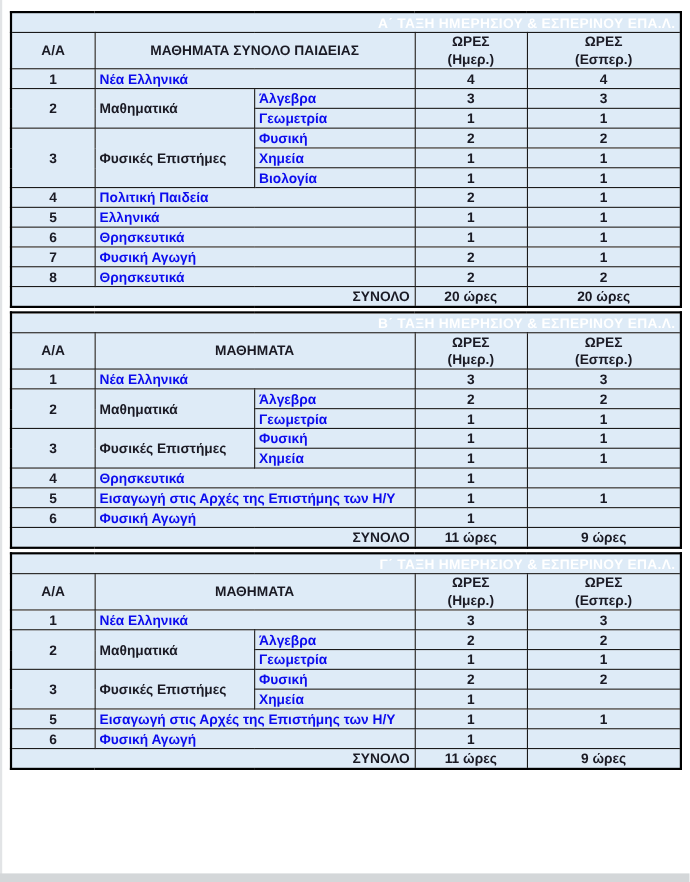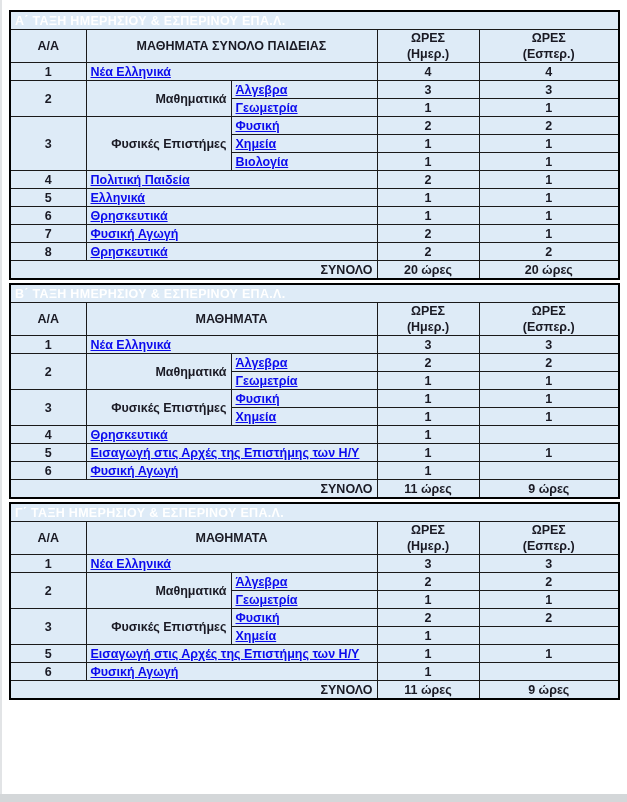--- a/index.html
+++ b/index.html
@@ -21,30 +21,30 @@
     margin:0 0 3px 0;border:2px solid #000;
   }
   table.cur td{
     border:1px solid var(--border);
     background:var(--row-bg);
     font-weight:bold;font-size:12.5px;line-height:16px;
     padding:0 4px;height:17px;overflow:hidden;white-space:nowrap;
   }
   td.title{
     background:var(--table-title-bg);color:var(--table-title-text);
-    text-align:left;font-size:15px;height:32px;letter-spacing:.3px;margin-left:16px;
+    text-align:right;font-size:15px;height:32px;letter-spacing:.3px;margin-left:16px;
   }
   td.th{
     background:var(--column-header-bg);
     text-align:center;font-size:13px;height:41px;white-space:normal;
   }
   td.th .sub{font-size:12.5px;}
   td.num,td.hrs{text-align:center;}
-  a.lnk{color:var(--link-text);text-decoration:underline;cursor:pointer;}
-  td.grp{text-align:right;}
+  a.lnk{color:var(--link-text);cursor:pointer;}
+  td.grp{text-align:left;}
   td.total-label{text-align:right;font-size:13px;height:19px;padding-right:6px;}
   td.total-val{text-align:center;font-size:13px;height:19px;}
   .c1{width:76px;}.c2{width:145px;}.c3{width:146px;}.c4{width:102px;}.c5{width:140px;}
   .bottom-strip{position:absolute;left:0;bottom:0;width:627px;height:8px;background:var(--page-edge);}
   .left-edge{position:absolute;left:0;top:0;width:2px;height:802px;background:#E2E4E6;}
 </style>
 </head>
 <body>
 
 <div class="left-edge"></div>

